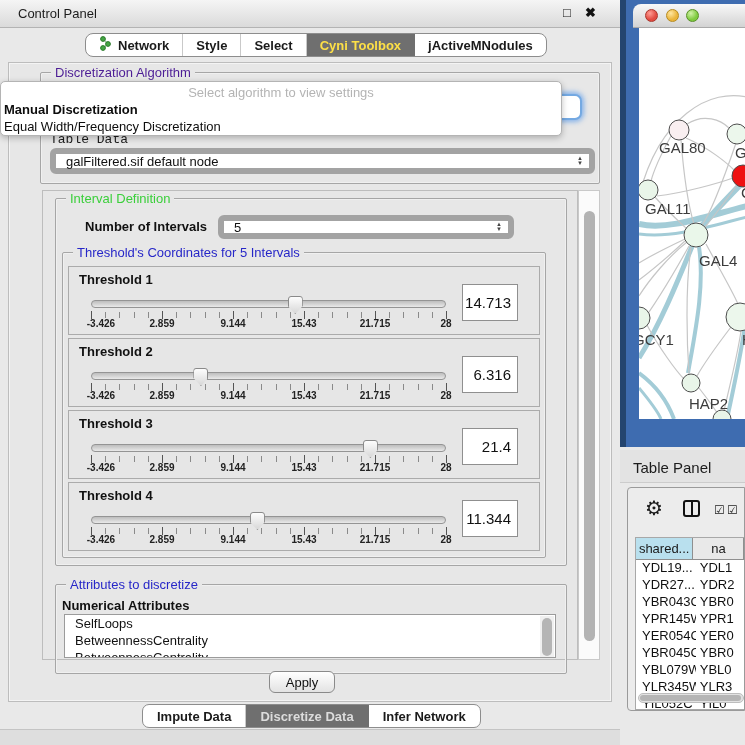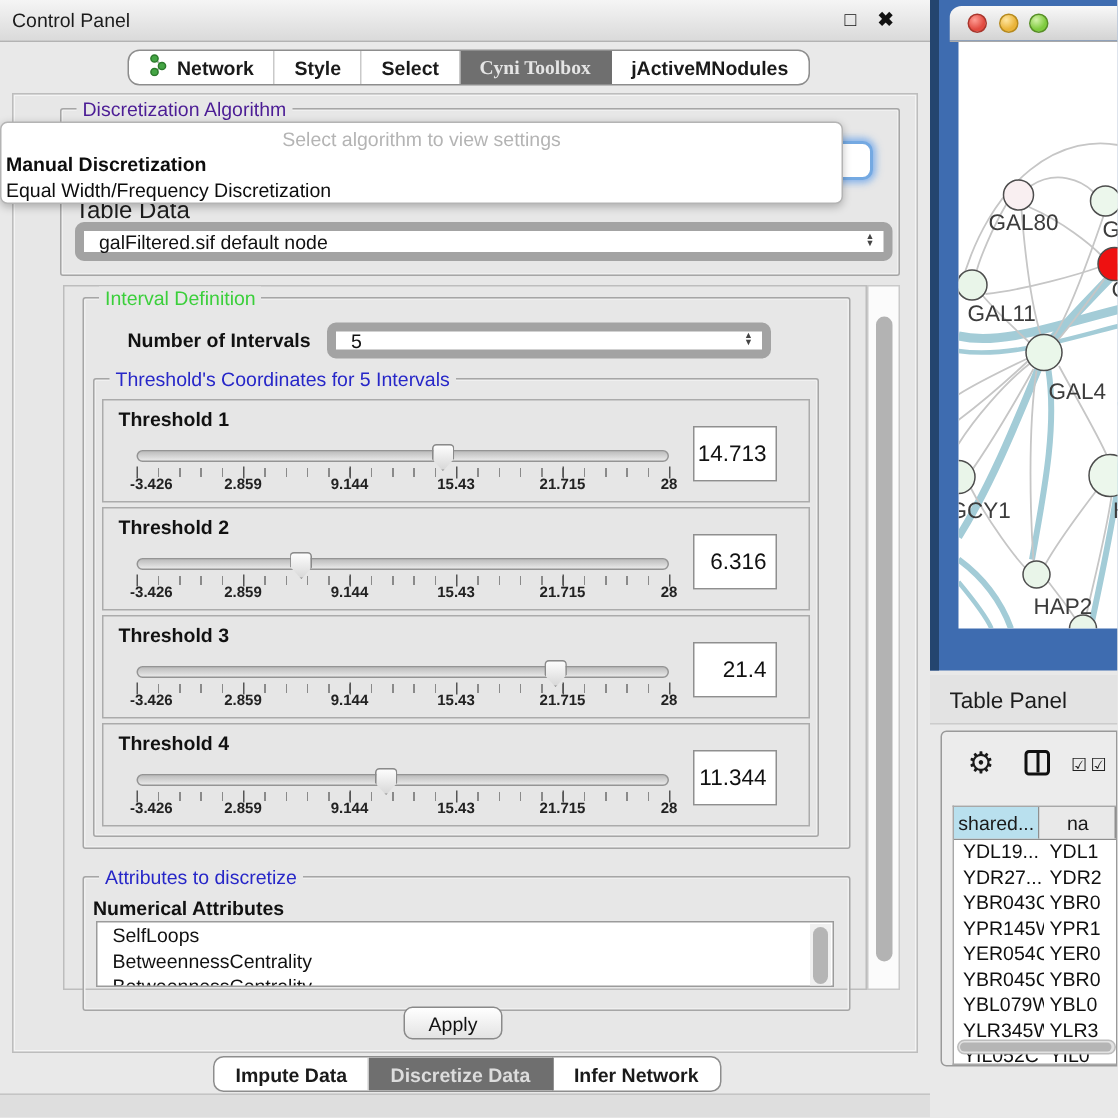--- a/index.html
+++ b/index.html
@@ -4,49 +4,49 @@
 <style>
   * { margin:0; padding:0; box-sizing:border-box; }
   html,body { width:745px; height:745px; overflow:hidden;
     font-family:"Liberation Sans", sans-serif; background:#e9e9e9; }
   .abs { position:absolute; }
   #stage { position:relative; width:745px; height:745px; }
 
   
   #cp-titlebar { left:0; top:0; width:620px; height:28px;
     background:linear-gradient(#f5f5f5,#dadada); border-bottom:1px solid #b3b3b3; }
-  #cp-title { left:8px; top:6px; font-size:13px; color:#1c1c1c; }
+  #cp-title { left:18px; top:6px; font-size:13px; color:#1c1c1c; }
   #cp-float { left:563px; top:5px; font-size:13px; color:#111; }
   #cp-close { left:585px; top:5px; font-size:13px; font-weight:bold; color:#111; }
 
   
   #top-tabs { left:85px; top:33px; height:24px; display:flex; background:#fff;
     border:1px solid #8d8d8d; border-radius:8px; overflow:hidden; align-items:stretch; }
   .ttab { display:flex; align-items:center; padding:0 13px; font-size:13px;
     font-weight:bold; color:#1a1a1a; border-right:1px solid #c9c9c9; }
   .ttab:last-child { border-right:none; }
-  .ttab.sel { background:#6f6f6f; color:#e5e5e5; border-right-color:#6f6f6f;font-family:Liberation Serif, serif; }
+  .ttab.sel { background:#6f6f6f; color:#fde047; border-right-color:#6f6f6f; }
   .ttab .nicon { margin-right:6px; display:inline-block; }
 
   
   #content-panel { left:8px; top:62px; width:604px; height:640px;
     background:#e7e7e7; border:1px solid #bdbdbd; box-shadow:inset 0 0 0 1px #f4f4f4; }
 
   .groupbox { position:absolute; border:1px solid #a6a6a6; border-radius:2px;
     box-shadow:inset 0 0 0 1px #f0f0f0; }
   .grouptitle { position:absolute; top:-8px; left:10px; background:#e7e7e7;
     padding:0 4px; font-size:13px; }
 
   
   #algo-group { left:40px; top:72px; width:560px; height:112px; }
   #algo-title { color:#4c1d95; }
   #algo-combo { left:48px; top:94px; width:534px; height:26px; background:#fff;
     border:2px solid #74a9e2; border-radius:7px;
     box-shadow:0 0 5px 2px rgba(100,160,235,.75); z-index:5; }
-  #tabledata-label { left:50px; top:132px; font-size:16px; color:#1c1c1c; z-index:6; }
+  #tabledata-label { left:50px; top:132px; font-size:13px; color:#1c1c1c; z-index:6;font-family:Liberation Mono, monospace; }
 
   .combo { position:absolute; background:#fff; border:6px solid #a3a3a3;
     border-radius:6px; font-size:13px; color:#111; display:flex; align-items:center; }
   .combo .cval { padding-left:10px; flex:1; white-space:nowrap; overflow:hidden; }
   .stepper { width:18px; display:flex; flex-direction:column; align-items:center;
     justify-content:center; line-height:5px; font-size:6px; color:#444; }
 
   #table-combo { left:50px; top:148px; width:545px; height:26px; z-index:6; }
 
   

